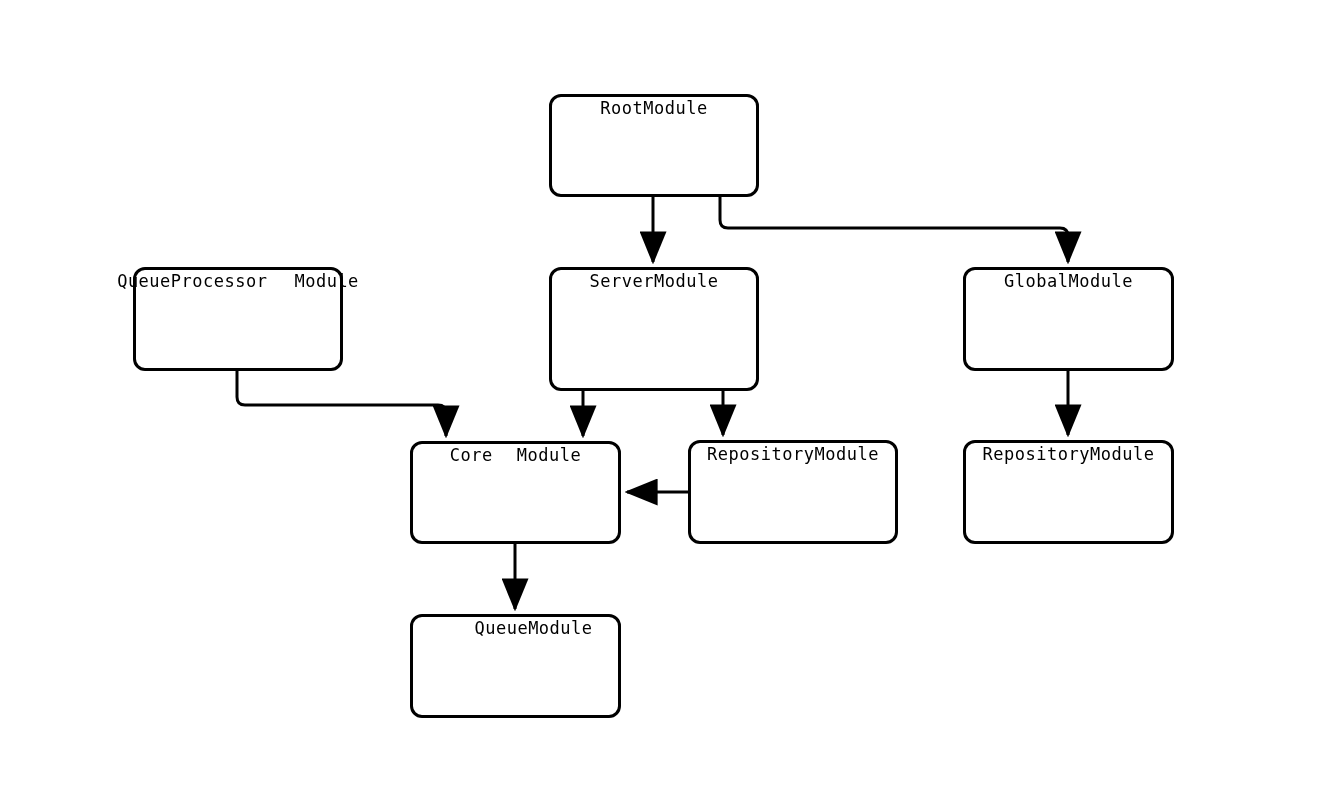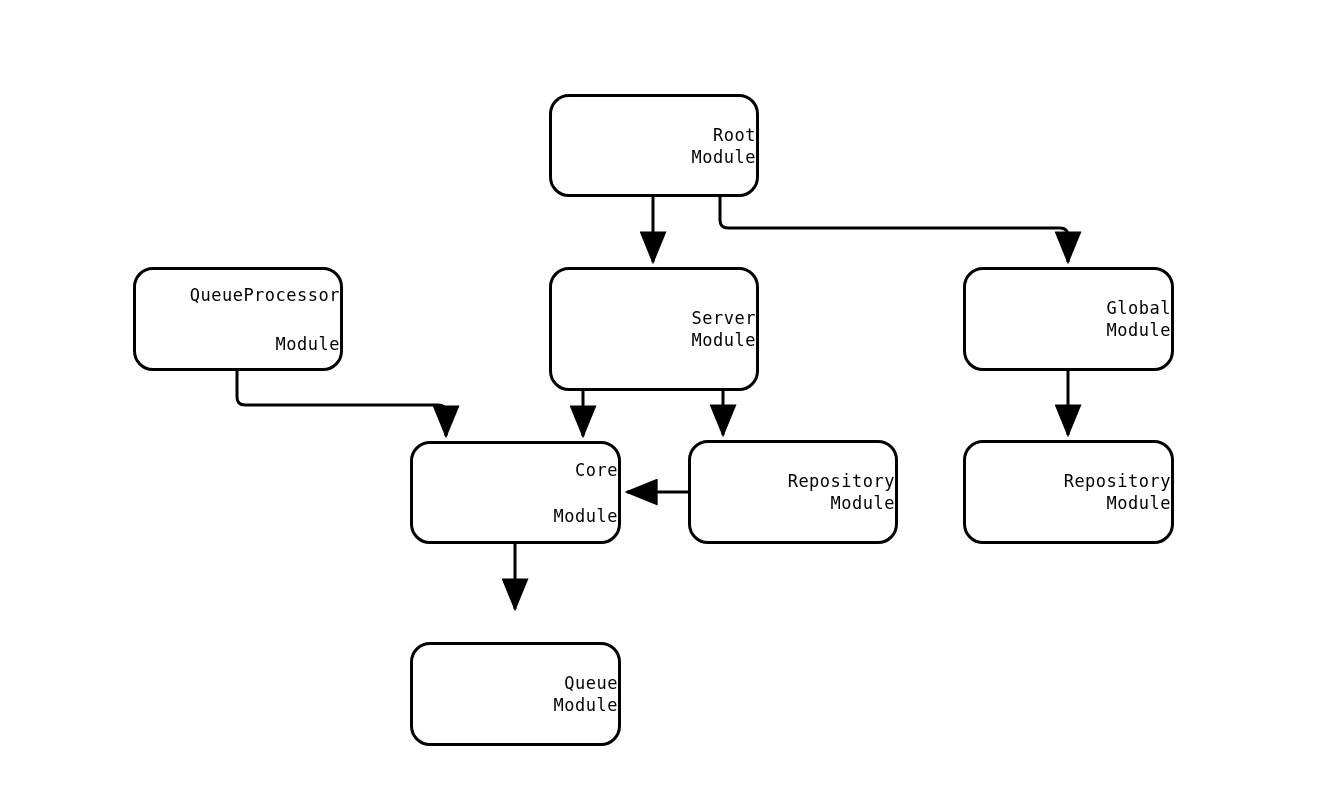--- a/index.html
+++ b/index.html
@@ -21,24 +21,24 @@
     top: 0;
     width: 1337px;
     height: 809px;
     pointer-events: none;
   }
   .node {
     position: absolute;
     box-sizing: border-box;
     background: #ffffff;
     border: 3px solid #000000;
-    border-radius: 20px;
+    border-radius: 12px;
     display: flex;
-    flex-direction: column;
-    align-items: flex-end;
+    flex-direction: row;
+    align-items: flex-start;
     justify-content: center;
     z-index: 2;
   }
   .node-line {
     font-size: 17px;
     line-height: 22px;
     color: #000000;
     letter-spacing: 0.5px;
     white-space: pre;
     text-align: center;
@@ -104,18 +104,18 @@
   <div class="node" style="left:688px; top:440px; width:210px; height:104px;">
     <div class="node-line">Repository</div>
     <div class="node-line">Module</div>
   </div>
 
   <div class="node" style="left:963px; top:440px; width:211px; height:104px;">
     <div class="node-line">Repository</div>
     <div class="node-line">Module</div>
   </div>
 
-  <div class="node" style="left:410px; top:642px; width:211px; height:104px;padding-left:36px;">
+  <div class="node" style="left:410px; top:614px; width:211px; height:104px;padding-left:36px;">
     <div class="node-line">Queue</div>
     <div class="node-line">Module</div>
   </div>
 
 </div>
 
 </body></html>

